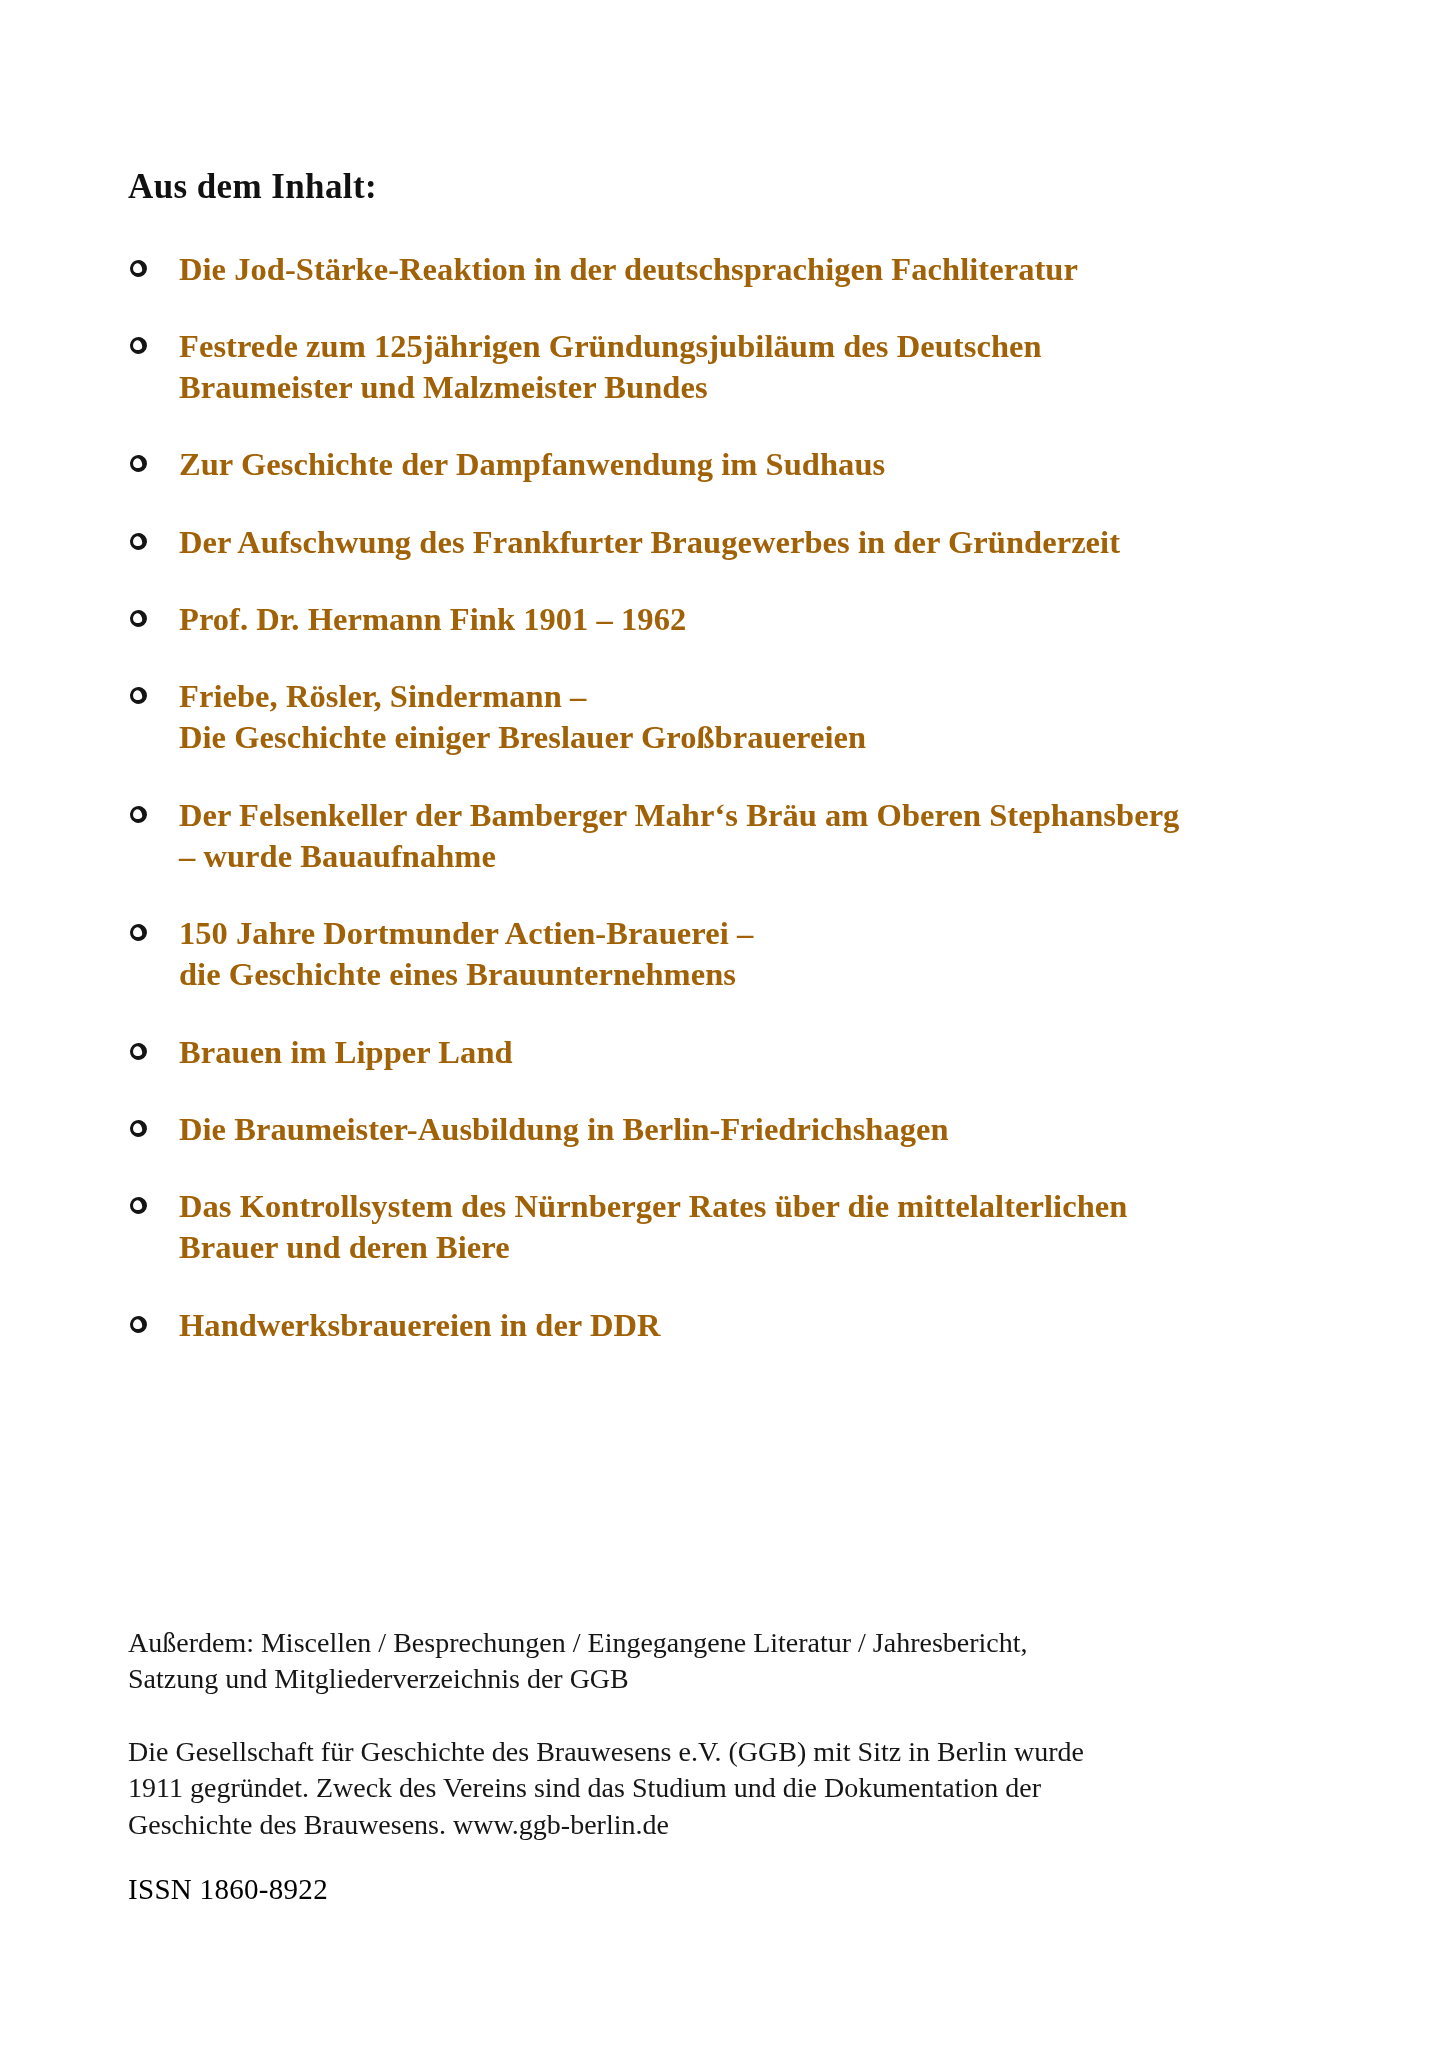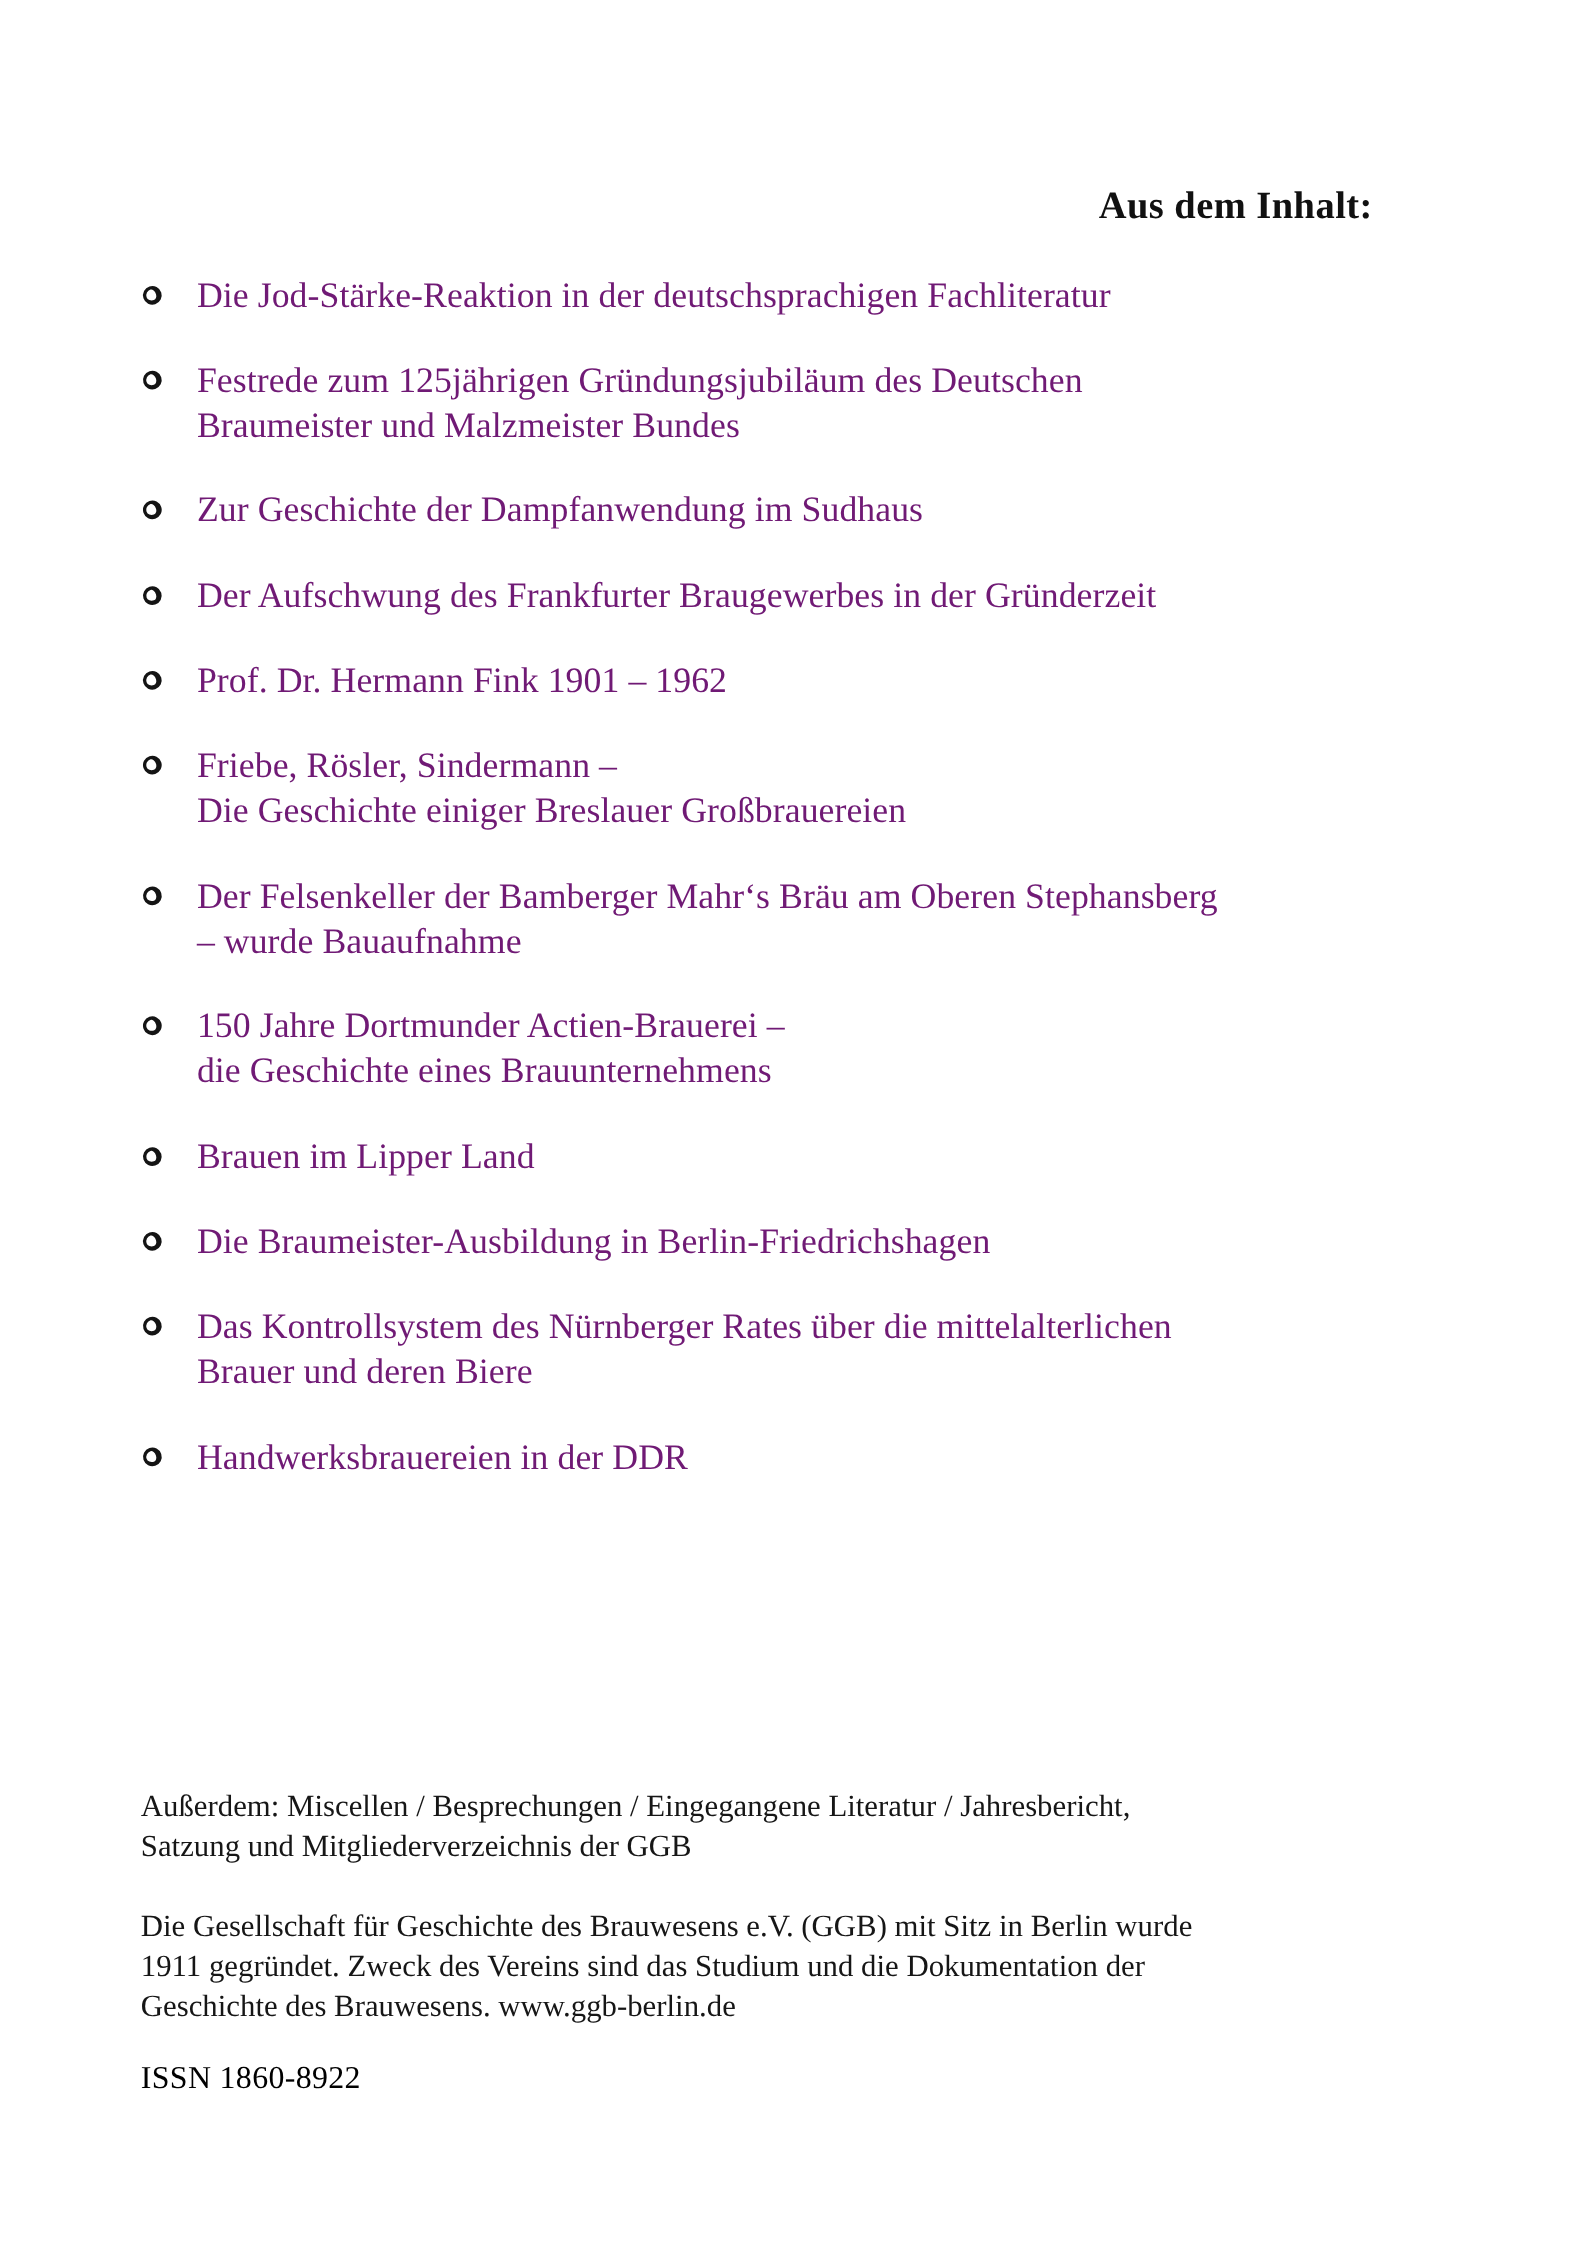--- a/index.html
+++ b/index.html
@@ -29,38 +29,38 @@
   }
 
   
   .heading {
     font-size: 35px;
     font-weight: bold;
     letter-spacing: 0.4px;
     line-height: 1.1;
     margin: 0 0 42px 0;
     color: #111111;
-    text-align: right;
   }
 
   
   .toc-list {
     list-style: none;
     margin: 0;
     padding: 0;
   }
 
   .toc-item {
     position: relative;
     padding-left: 51px;
     margin-bottom: 36px;
     font-size: 32.5px;
     line-height: 1.27;
     letter-spacing: 0.05px;
-    color: #701a75;
+    color: #a16207;
+    font-weight: bold;
   }
 
   .toc-item:last-child {
     margin-bottom: 0;
   }
 
   
   .bullet {
     position: absolute;
     left: 2px;

